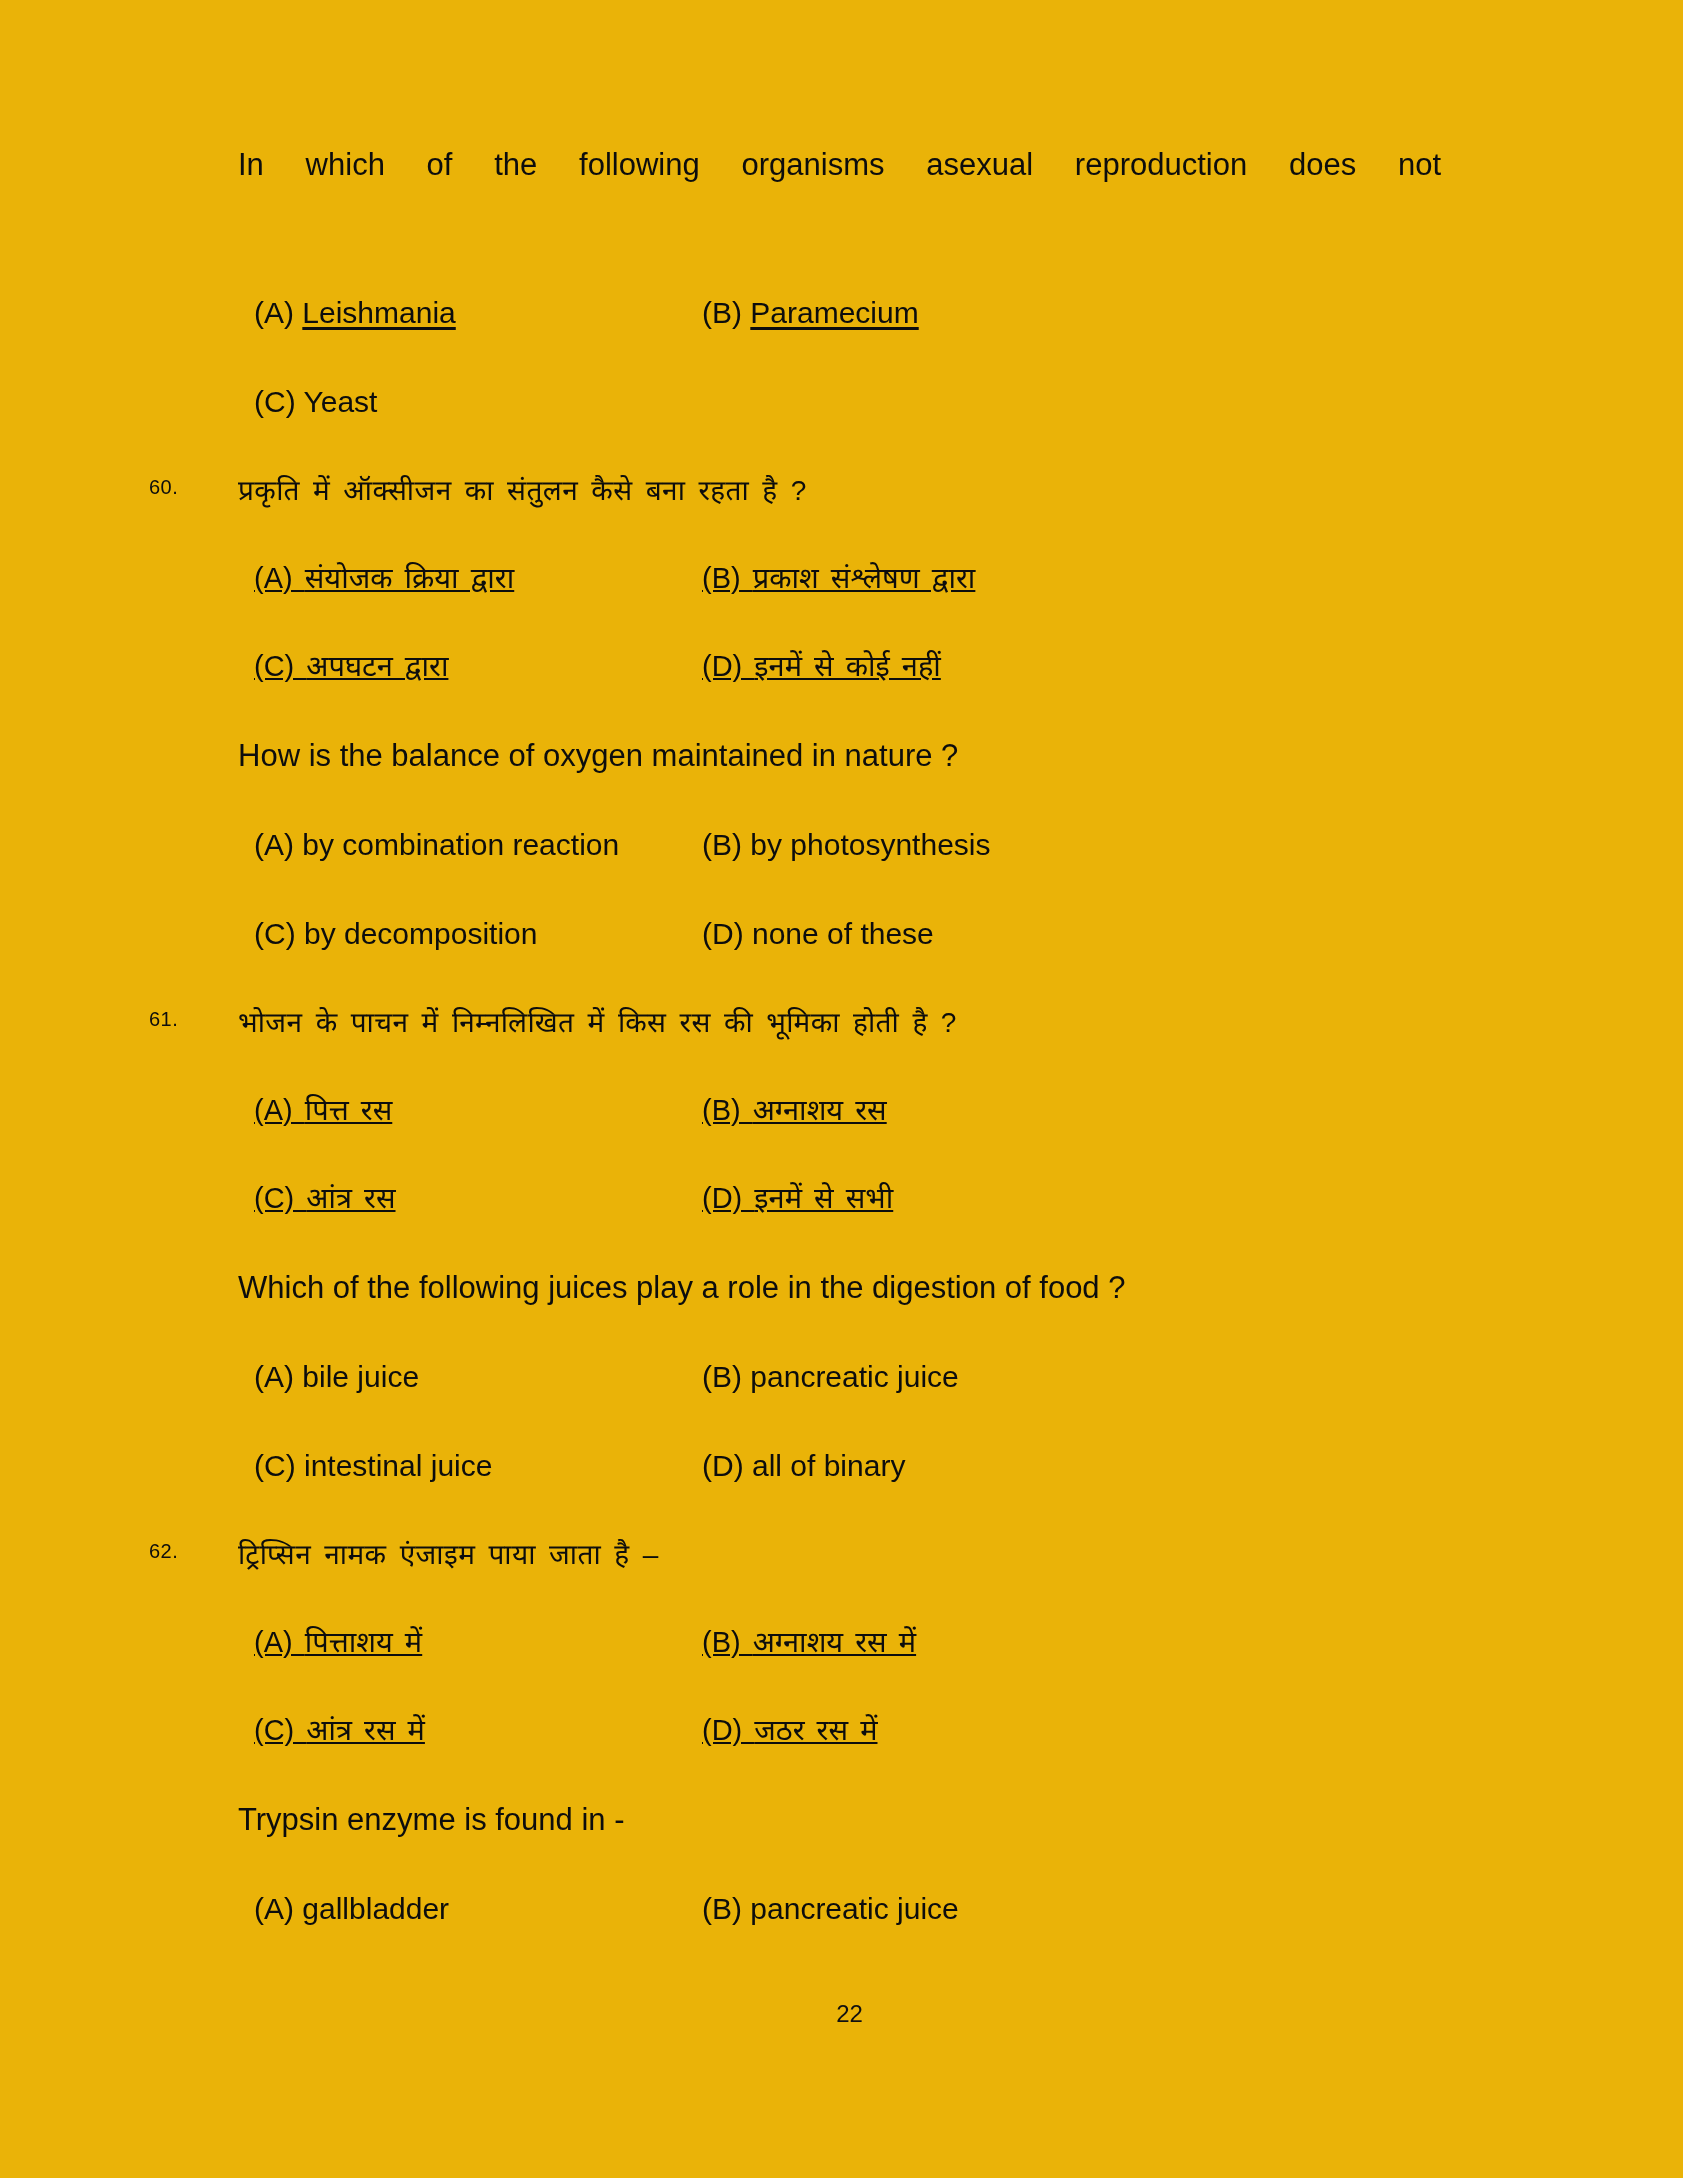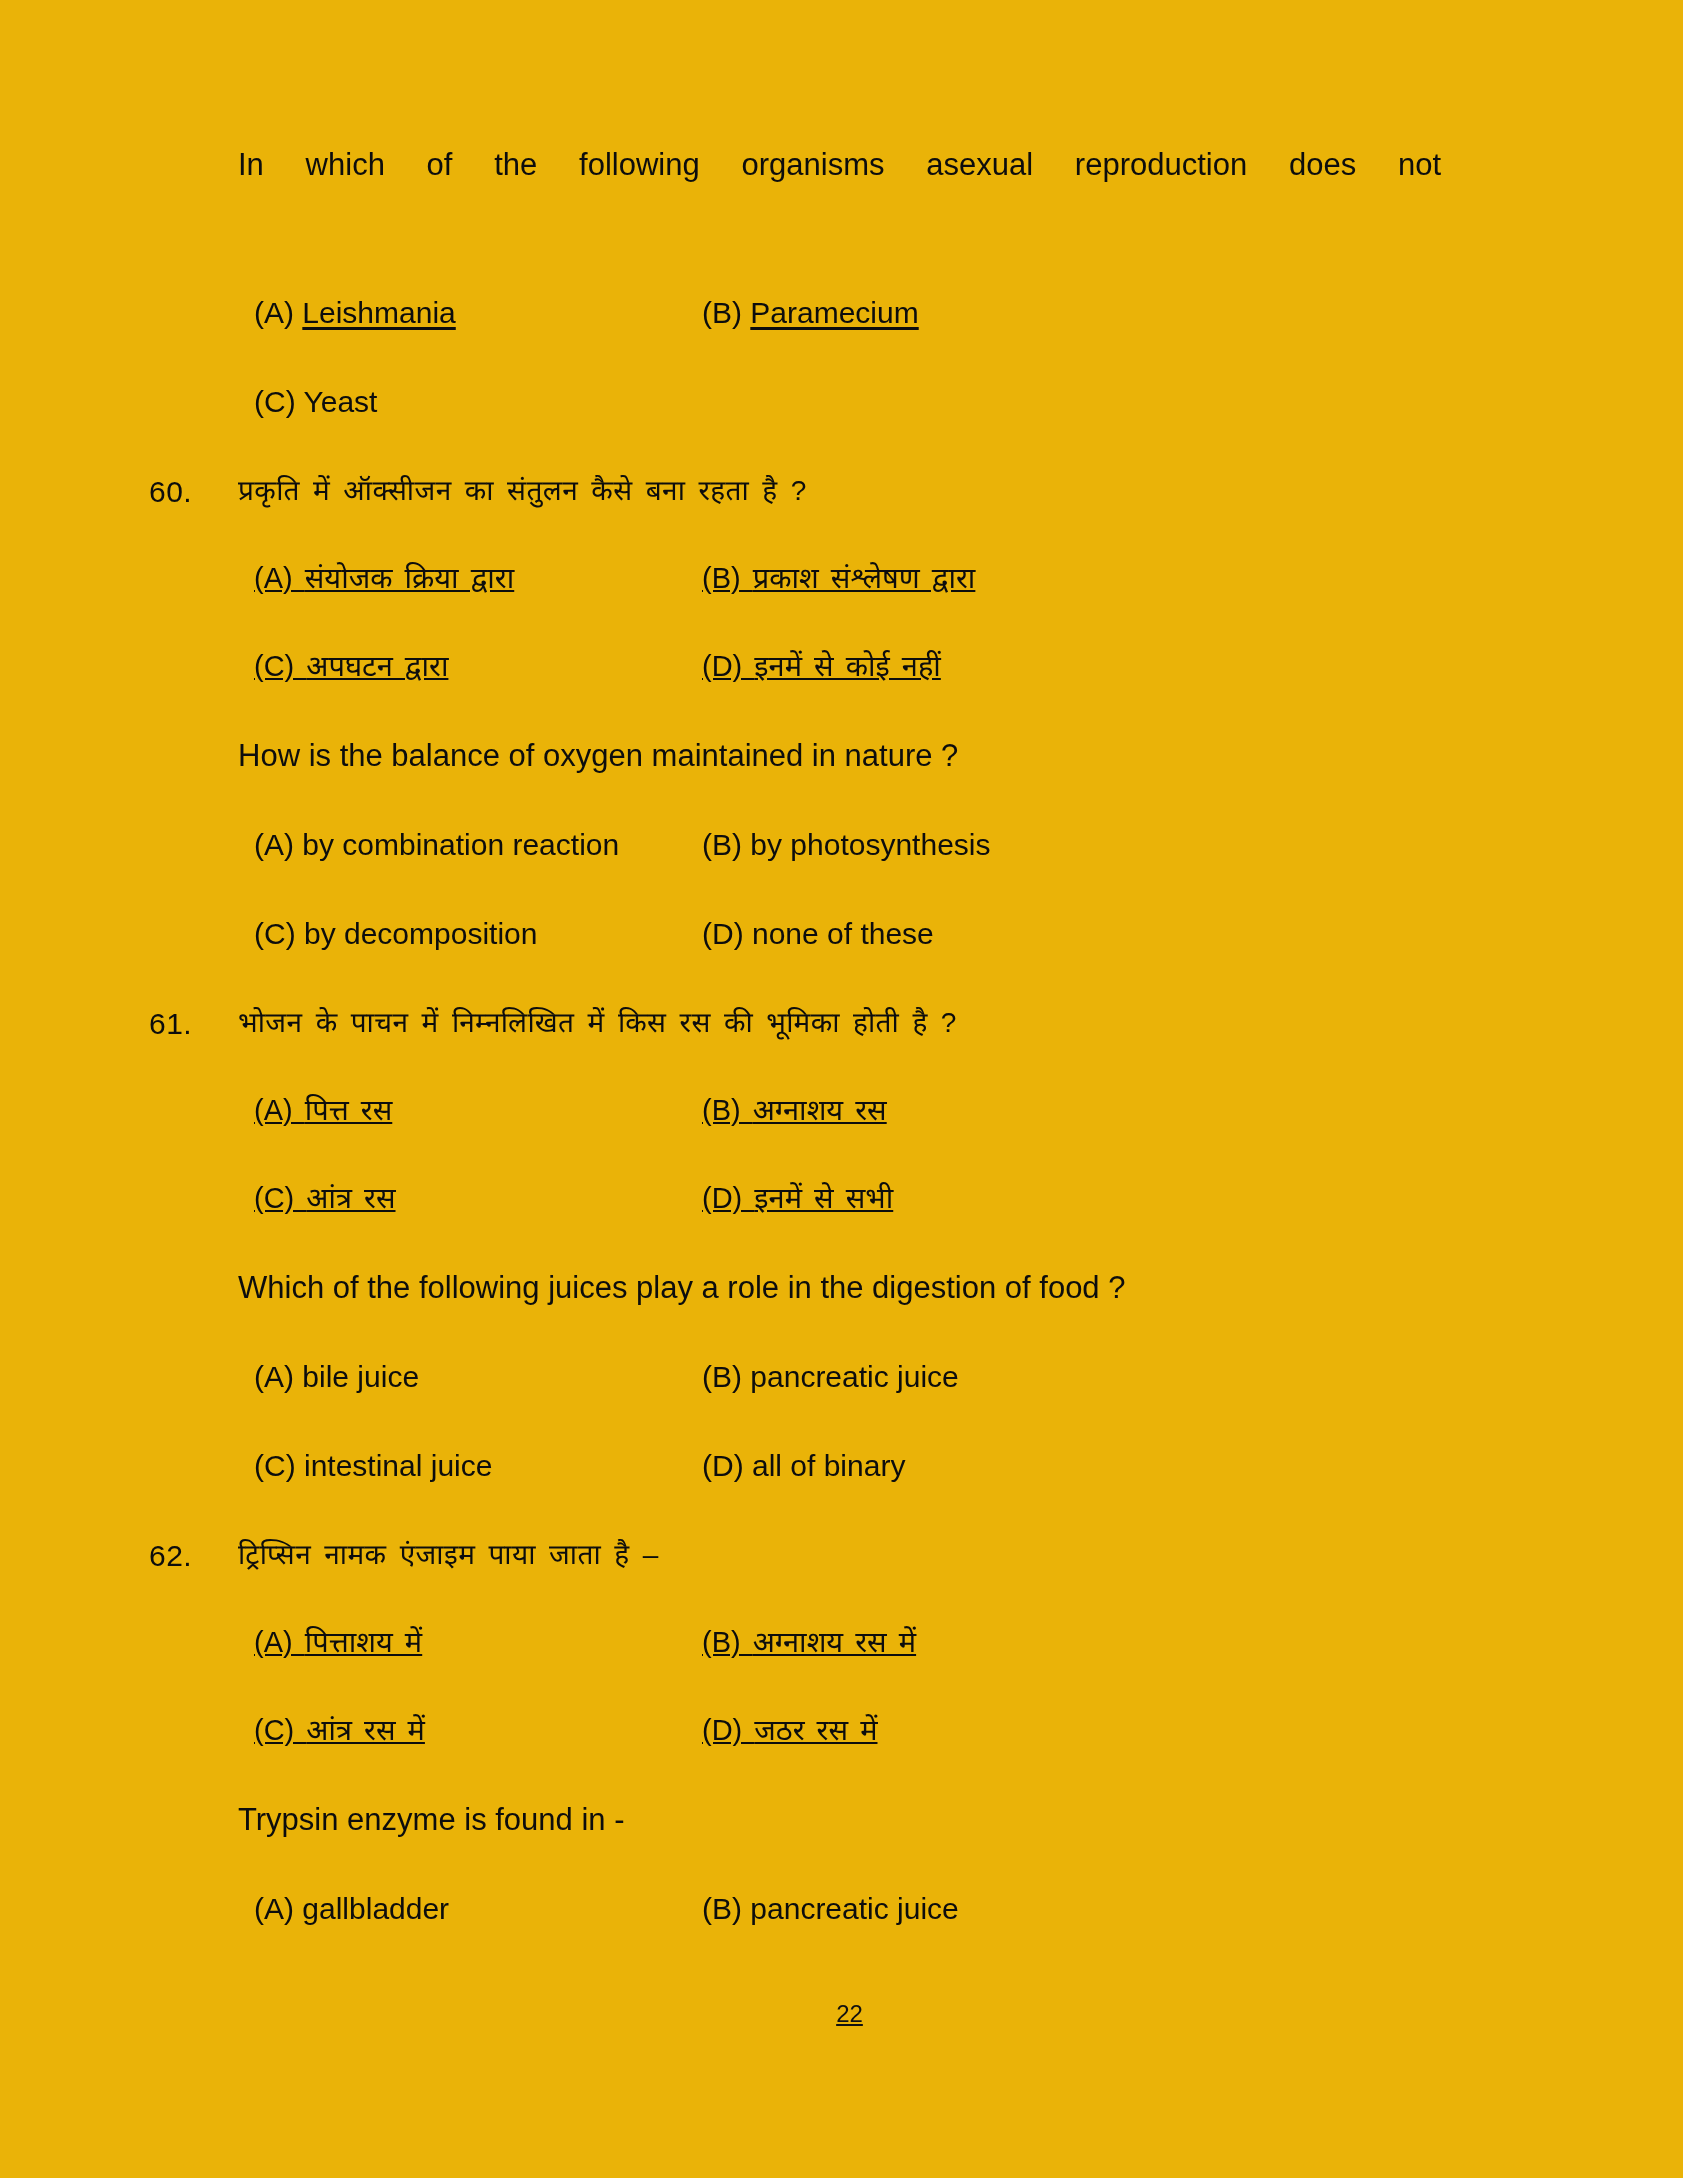--- a/index.html
+++ b/index.html
@@ -36,21 +36,21 @@
     position: relative;
     margin-bottom: 0;
   }
 
   .qnum {
     position: absolute;
     left: -89px;
     top: 0;
     width: 69px;
     text-align: left;
-    font-size: 30px;
+    font-size: 20px;
     line-height: 1.0;
     letter-spacing: 0.5px;
   }
 
   .stem {
     font-size: 31px;
     line-height: 1.0;
     margin: 0;
     padding: 0;
   }
@@ -98,21 +98,20 @@
   .sp-gap     { height: 60px; }
 
   .pagenum {
     position: absolute;
     left: 16px;
     right: 0;
     top: 2000px;
     text-align: center;
     font-size: 24px;
     color: #111;
-    text-decoration: underline;
   }
 </style>
 </head>
 <body>
 
 <div class="page">
   <div class="content">
 
     <div class="qblock">
       <div class="stem justify">In which of the following organisms asexual reproduction does not</div>

